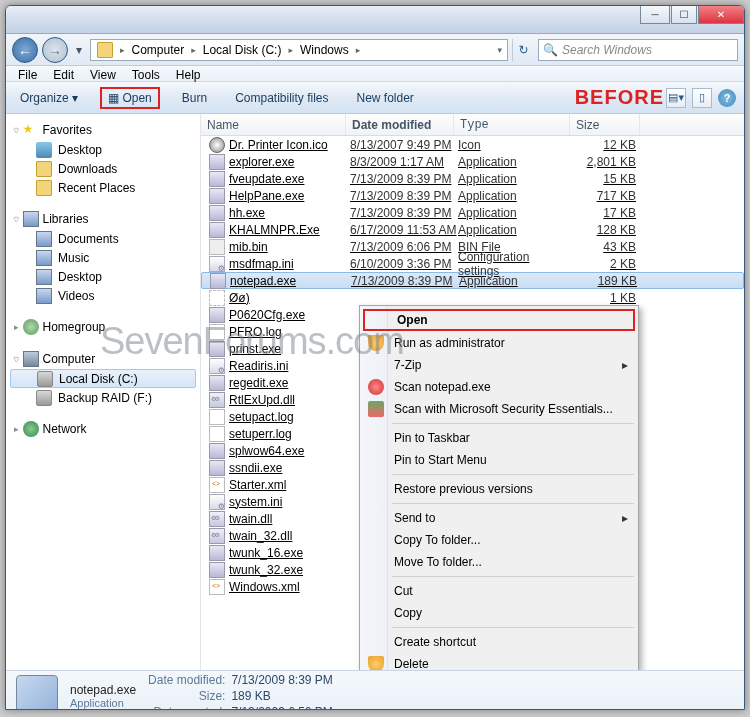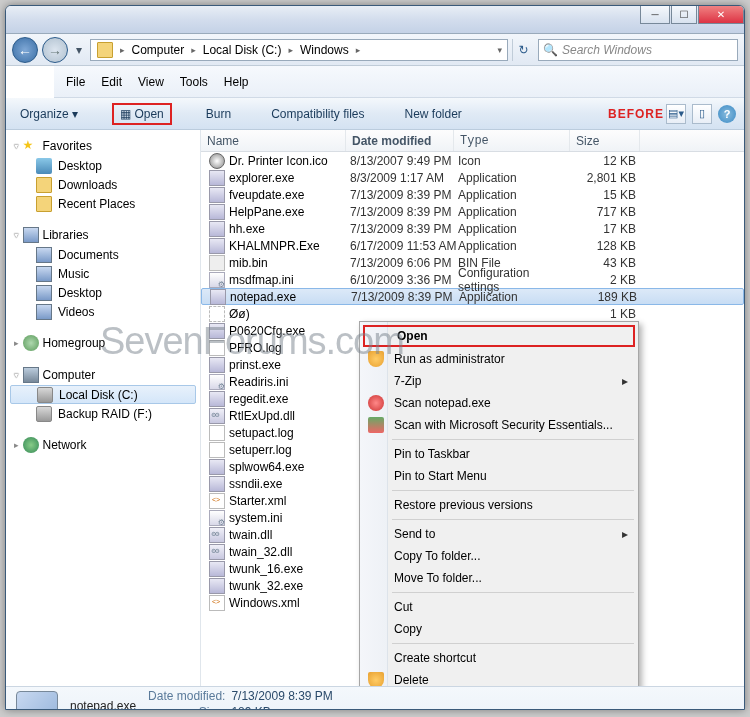--- a/index.html
+++ b/index.html
@@ -13,26 +13,26 @@
 .navbtn { width:26px; height:26px; border-radius:50%; background: radial-gradient(#7fa8d6,#3a6ea5); display:flex;align-items:center;justify-content:center;color:#fff;font-size:14px; border:1px solid #2a5a8a;}
 .navbtn.fwd { background: radial-gradient(#dce5ef,#aebfce); color:#677; }
 .navdrop { width:14px; height:20px; display:flex;align-items:center;justify-content:center;color:#456;}
 .breadcrumb { flex:1; height:22px; background:#fff; border:1px solid #9ab; display:flex; align-items:center; padding:0 2px; gap:0; }
 .bc-seg { padding:2px 4px; display:flex;align-items:center;gap:3px; }
 .bc-sep { color:#666; padding:0 3px; font-size:9px;}
 .bc-icon { width:16px;height:16px;background:#f4d47a;border:1px solid #c8a030;border-radius:1px;}
 .bc-refresh { width:22px;height:22px;border-left:1px solid #c0ccd8; display:flex;align-items:center;justify-content:center;color:#2a5a8a;}
 .searchbox { width:200px;height:22px;background:#fff;border:1px solid #9ab;display:flex;align-items:center;padding:0 4px;color:#888;font-style:italic;}
 .searchbox .mag{margin-right:4px;color:#789;font-style:normal;}
-.menubar { height:32px; background:linear-gradient(#f6f9fd,#eaf0f8); display:flex; align-items:center; padding:0 4px; border-bottom:1px solid #d0dae6;margin-left:48px;}
+.menubar { height:16px; background:linear-gradient(#f6f9fd,#eaf0f8); display:flex; align-items:flex-start; padding:0 4px; border-bottom:1px solid #d0dae6;}
 .menubar span { padding:2px 8px; }
-.toolbar { height:32px; background:linear-gradient(#f4f8fc,#e0eaf5,#d4e2f2); display:flex;align-items:center; padding:0 8px; gap:28px; border-bottom:1px solid #bcd; position:relative;}
+.toolbar { height:32px; background:linear-gradient(#f4f8fc,#e0eaf5,#d4e2f2); display:flex;align-items:center; padding:0 8px; gap:16px; border-bottom:1px solid #bcd; position:relative;}
 .toolbar .titem { color:#1a3a5a; padding:4px 6px; display:flex;align-items:center;gap:3px;}
 .redbox { border:2px solid #d22; padding:2px 6px !important; }
-.before-label { position:absolute; right:80px; color:#d22; font-weight:bold; font-size:12px; font-family: Arial; letter-spacing:1px;}
+.before-label { position:absolute; right:80px; color:#d22; font-weight:bold; font-size:20px; font-family: Arial; letter-spacing:1px;}
 .viewbtns { margin-left:auto; display:flex;align-items:center;gap:6px;}
 .viewbtns .vb { width:20px;height:20px; border:1px solid #abc; background:linear-gradient(#fff,#e8eef6); display:flex;align-items:center;justify-content:center;font-size:11px;color:#2a5a8a;}
 .helpbtn{width:18px;height:18px;border-radius:50%;background:radial-gradient(#8bd,#3a8ac5);color:#fff;display:flex;align-items:center;justify-content:center;font-size:11px;font-weight:bold;}
 .body { display:flex; height: 556px; }
 .nav { width:195px; border-right:1px solid #e0e6ec; overflow:hidden; padding:6px 0;}
 .nav-group { margin-bottom:12px; }
 .nav-head { display:flex;align-items:center; padding:2px 8px; gap:4px;}
 .nav-head .tri{font-size:9px;color:#fff;text-shadow:0 0 1px #000;}
 .nav-head.closed .tri{color:#888;text-shadow:none;}
 .nav-item { display:flex;align-items:center; padding:2px 8px 2px 30px; gap:6px; height:19px;}
@@ -44,21 +44,21 @@
 .ico.comp{background:linear-gradient(#bcd,#789);border:1px solid #678;}
 .ico.net{background:radial-gradient(#8c8,#385);border-radius:50%;}
 .ico.hg{background:radial-gradient(#aed8ae,#5a9a5a);border-radius:50%;}
 .ico.lib{background:linear-gradient(#c8d8f0,#7a9ac8);border:1px solid #678;}
 .ico.desktop{background:linear-gradient(#8ac8e8,#4a8ab8);border-radius:2px;}
 .content { flex:1; display:flex;flex-direction:column; position:relative; overflow:hidden;}
 .colheads { height:22px; background:linear-gradient(#fdfdfd,#f0f3f7); border-bottom:1px solid #d8dde3; display:flex; align-items:flex-end; color:#456;}
 .colheads > div { padding:3px 6px; border-right:1px solid #e4e8ec; height:100%; display:flex;align-items:center;}
 .col-name{width:145px;} .col-date{width:108px;font-weight:bold;} .col-type{width:116px;font-family:Liberation Mono, monospace;} .col-size{width:70px;text-align:right;justify-content:flex-start;}
 .filelist { flex:1; overflow:hidden; position:relative; }
-.frow { height:17px; display:flex; align-items:center; padding-left:8px;}
+.frow { height:17px; display:flex; align-items:center; padding-left:8px;text-decoration:underline;}
 .frow.sel { background:linear-gradient(#dce9f8,#c8ddf4); border:1px solid #8ab8e8; border-radius:2px;}
 .frow .ico { margin-right:4px; width:16px;height:16px;}
 .frow .fn { width:121px; white-space:nowrap; overflow:hidden;}
 .frow .fd { width:108px; color:#333;}
 .frow .ft { width:116px; color:#333;}
 .frow .fs { width:62px; text-align:right; color:#333;}
 .ico.exe{background:linear-gradient(#e8e8f4,#b8b8d8);border:1px solid #99a;}
 .ico.icon{background:radial-gradient(#fff,#888);border-radius:50%;border:1px solid #666;}
 .ico.bin{background:#eee;border:1px solid #bbb;}
 .ico.ini{background:linear-gradient(#fff,#d8d8e8);border:1px solid #aab;position:relative;}

